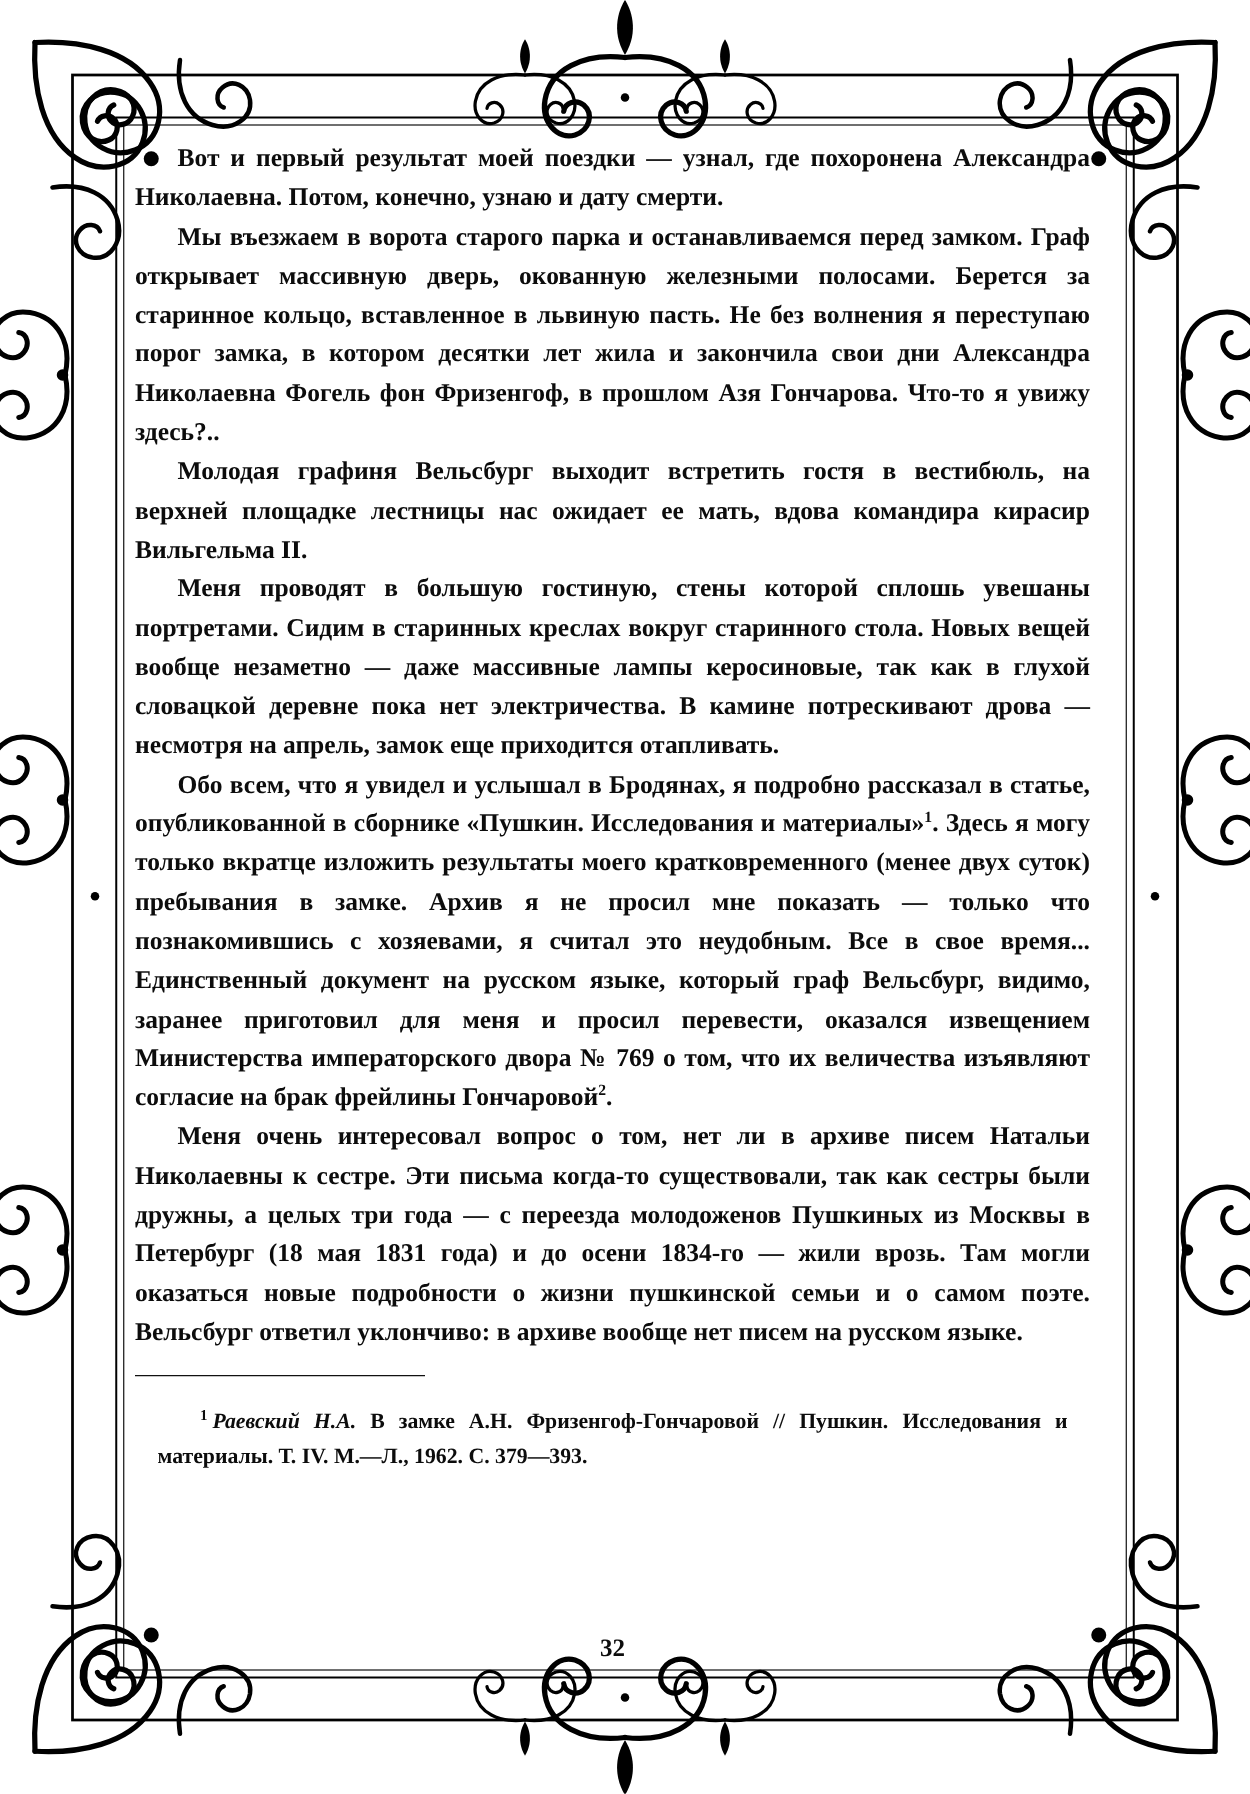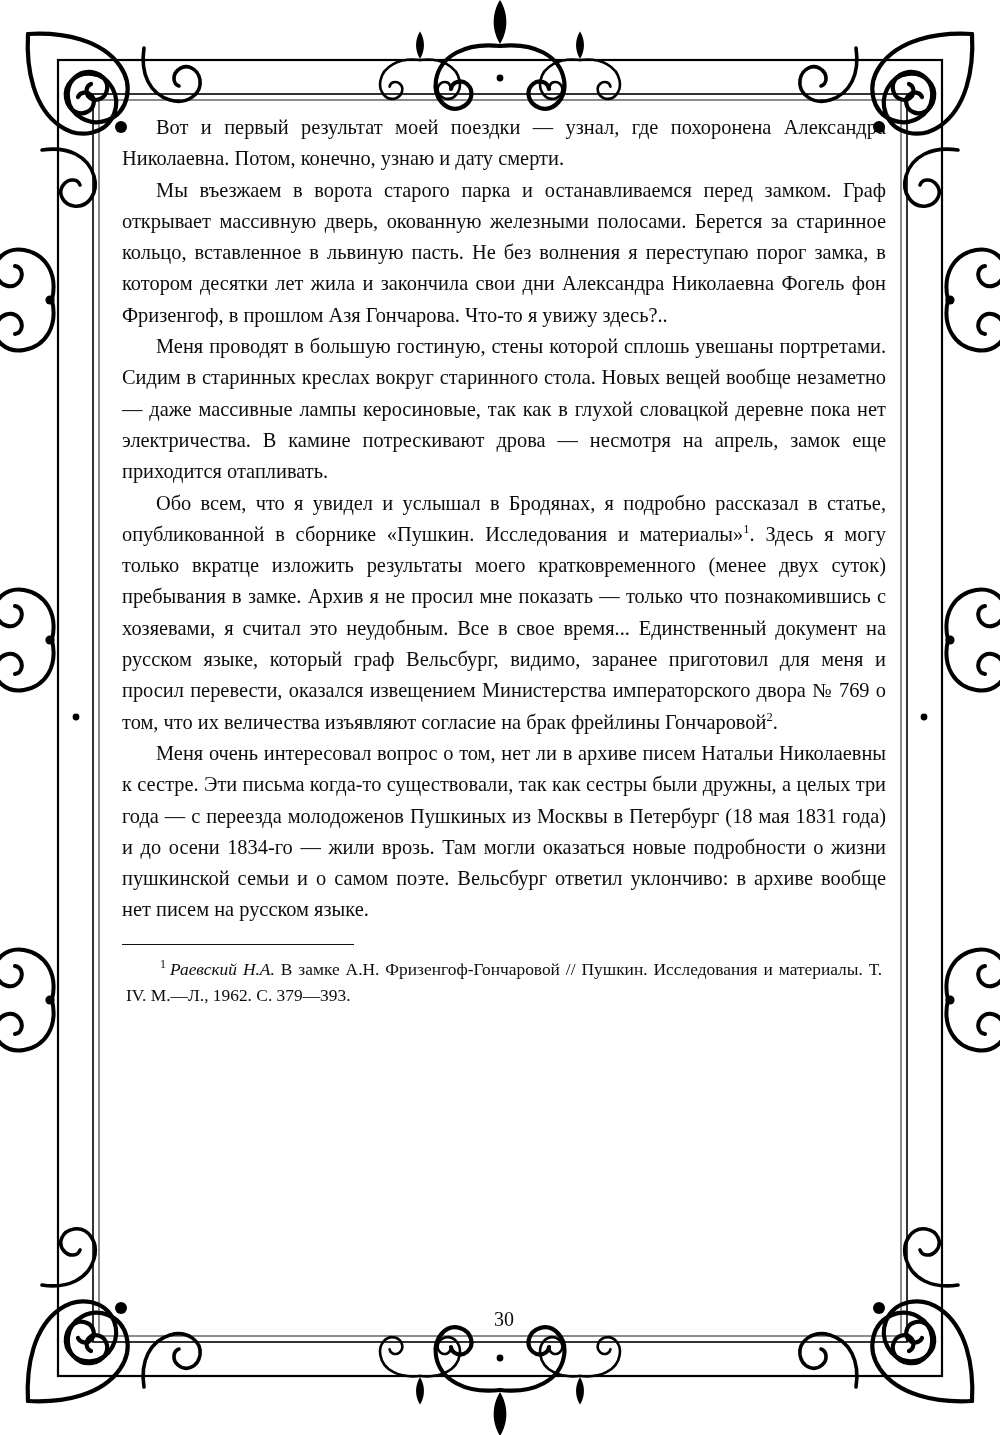--- a/index.html
+++ b/index.html
@@ -26,44 +26,45 @@
     left: 0;
     top: 0;
     width: 1000px;
     height: 1435px;
     pointer-events: none;
   }
 
   
   .content {
     position: absolute;
-    left: 122px;
+    left: 108px;
     top: 112px;
     width: 764px;
     height: 1210px;
+    font-weight: bold;
   }
 
   p.body-par {
     margin: 0;
     font-size: 20.4px;
     line-height: 31.3px;
     text-align: justify;
     text-indent: 34px;
     hyphens: manual;
   }
 
   .rule {
     width: 232px;
     height: 1px;
     background: #111;
     margin: 18px 0 6px 0;
   }
 
   p.note {
-    margin: 4px;
+    margin: 18px;
     font-size: 17.4px;
     line-height: 26.6px;
     text-align: justify;
     text-indent: 34px;
   }
   p.note .marker {
     font-size: 12px;
     vertical-align: super;
     margin-right: 4px;
   }
@@ -173,26 +174,27 @@
     <circle cx="500" cy="78" r="3.4" fill="#000"></circle>
     <circle cx="500" cy="1358" r="3.4" fill="#000"></circle>
     <circle cx="76" cy="717" r="3.4" fill="#000"></circle>
     <circle cx="924" cy="717" r="3.4" fill="#000"></circle>
   </svg>
 
   <div class="content">
 
     <p class="body-par">Вот и первый результат моей поездки — узнал, где похоронена Александра Николаевна. Потом, конечно, узнаю и дату смерти.</p>
     <p class="body-par">Мы въезжаем в ворота старого парка и останавливаемся перед замком. Граф открывает массивную дверь, окованную железными полосами. Берется за старинное кольцо, вставленное в львиную пасть. Не без волнения я переступаю порог замка, в котором десятки лет жила и закончила свои дни Александра Николаевна Фогель фон Фризенгоф, в прошлом Азя Гончарова. Что-то я увижу здесь?..</p>
+    <p class="body-par">Молодая графиня Вельсбург выходит встретить гостя в вестибюль, на верхней площадке лестницы нас ожидает ее мать, вдова командира кирасир Вильгельма II.</p>
     <p class="body-par">Меня проводят в большую гостиную, стены которой сплошь увешаны портретами. Сидим в старинных креслах вокруг старинного стола. Новых вещей вообще незаметно — даже массивные лампы керосиновые, так как в глухой словацкой деревне пока нет электричества. В камине потрескивают дрова — несмотря на апрель, замок еще приходится отапливать.</p>
 
     <p class="body-par"><span>Обо всем, что я увидел и услышал в Бродянах, я подробно рассказал в статье, опубликованной в сборнике «Пушкин. Исследования и материалы»</span><sup class="fn">1</sup><span>. Здесь я могу только вкратце изложить результаты моего кратковременного (менее двух суток) пребывания в замке. Архив я не просил мне показать — только что познакомившись с хозяевами, я считал это неудобным. Все в свое время... Единственный документ на русском языке, который граф Вельсбург, видимо, заранее приготовил для меня и просил перевести, оказался извещением Министерства императорского двора № 769 о том, что их величества изъявляют согласие на брак фрейлины Гончаровой</span><sup class="fn">2</sup><span>.</span></p>
 
     <p class="body-par">Меня очень интересовал вопрос о том, нет ли в архиве писем Натальи Николаевны к сестре. Эти письма когда-то существовали, так как сестры были дружны, а целых три года — с переезда молодоженов Пушкиных из Москвы в Петербург (18 мая 1831 года) и до осени 1834-го — жили врозь. Там могли оказаться новые подробности о жизни пушкинской семьи и о самом поэте. Вельсбург ответил уклончиво: в архиве вообще нет писем на русском языке.</p>
 
     <div class="rule"></div>
 
     <p class="note"><span class="marker">1</span><span class="ital">Раевский Н.А.</span><span> В замке А.Н. Фризенгоф-Гончаровой // Пушкин. Исследования и материалы. Т. IV. М.—Л., 1962. С. 379—393.</span></p>
 
 
-    <div class="page-number">30</div>
+    <div class="page-number">32</div>
   </div>
 </div>
 
 </body></html>

